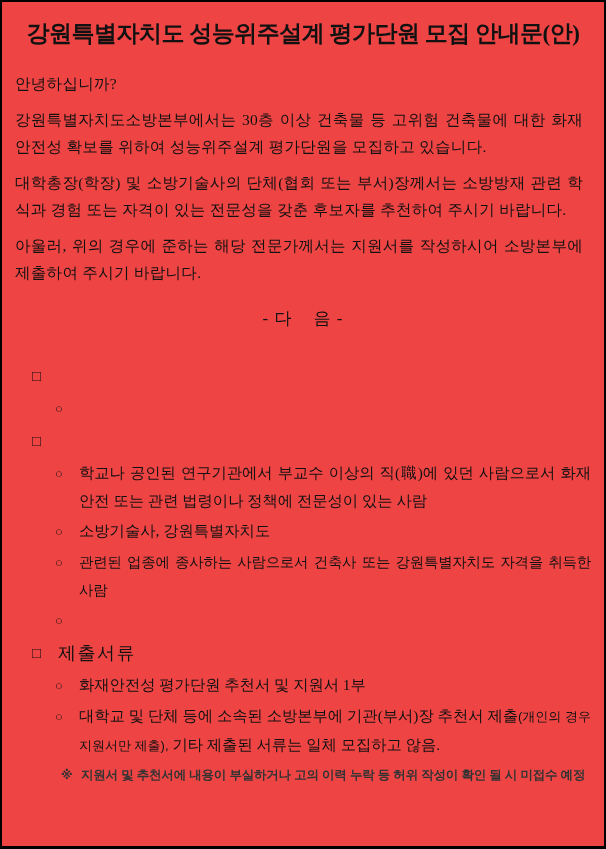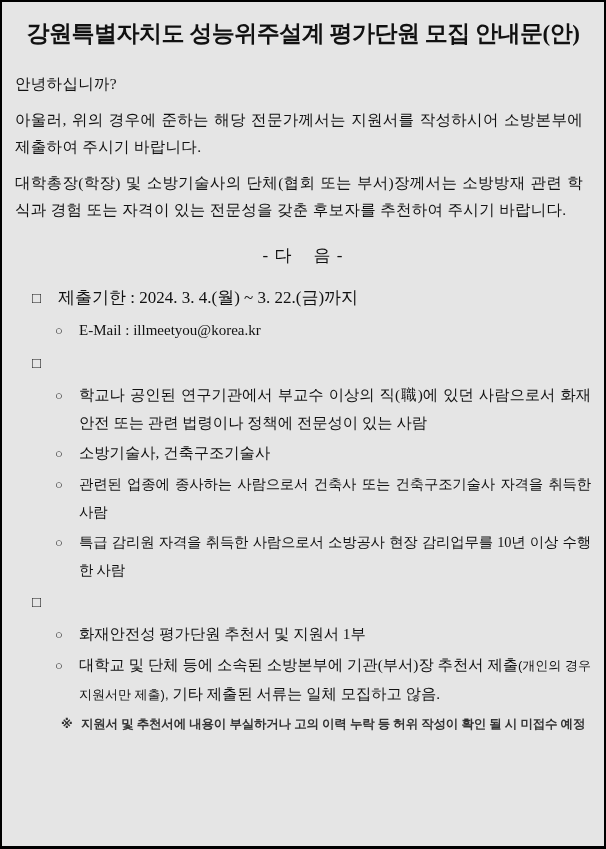--- a/index.html
+++ b/index.html
@@ -10,39 +10,39 @@
   }
   .sheet {
     box-sizing: border-box;
     width: 606px; height: 849px;
     border: 2px solid #000;
     border-bottom: 3px solid #000;
     padding: 10px 13px 5px 13px;
     display: flex; flex-direction: column;
     font-family: "Liberation Serif", "DejaVu Serif", serif;
     color: #111;
-    background: #e5e5e5;
+    background: #ef4444;
   }
   .title {
     margin: 6px 0 16px 0;
     text-align: center;
     font-size: 23px; line-height: 32px;
     font-weight: bold;
     letter-spacing: -0.5px;
   }
   .intro p {
     margin: 4px 8px 9px 0;
     font-size: 15.5px; line-height: 27px;
     text-align: justify;
     letter-spacing: 0.3px;
   }
   .separator {
     text-align: center;
     font-size: 17px;
-    margin: 12px 0 14px 0;
+    margin: 12px 0 29px 0;
     white-space: pre;
     letter-spacing: 1px;
   }
   .row { display: flex; align-items: flex-start; }
   .marker { flex: 0 0 auto; display: inline-block; }
   .sq { width: 26px; font-size: 15px; }
   .ci { width: 24px; font-size: 13px; padding-top: 1px; }
   .nt { width: 20px; font-size: 12px; }
   .sec { padding-left: 17px; font-size: 17px; line-height: 30px; margin: 2px 0; }
   .sec .spaced { letter-spacing: 1.5px; }
@@ -67,59 +67,58 @@
 </style>
 </head>
 <body>
 
 <div class="sheet">
 
   <h1 class="title">강원특별자치도 성능위주설계 평가단원 모집 안내문(안)</h1>
 
   <div class="intro">
     <p>안녕하십니까?</p>
+    <p>강원특별자치도소방본부에서는 30층 이상 건축물 등 고위험 건축물에 대한 화재안전성 확보를 위하여 성능위주설계 평가단원을 모집하고 있습니다.</p>
+    <p>대학총장(학장) 및 소방기술사의 단체(협회 또는 부서)장께서는 소방방재 관련 학식과 경험 또는 자격이 있는 전문성을 갖춘 후보자를 추천하여 주시기 바랍니다.</p>
     <p>아울러, 위의 경우에 준하는 해당 전문가께서는 지원서를 작성하시어 소방본부에 제출하여 주시기 바랍니다.</p>
-    <p>대학총장(학장) 및 소방기술사의 단체(협회 또는 부서)장께서는 소방방재 관련 학식과 경험 또는 자격이 있는 전문성을 갖춘 후보자를 추천하여 주시기 바랍니다.</p>
   </div>
 
   <div class="separator">- 다    음 -</div>
 
   <div class="row sec">
     <span class="marker sq">□</span>
-    <span class="txt"><span>제출기한</span><span class="pre"> : </span><span>2024. 3. 4.(월) ~ 3. 22.(금)까지</span></span>
   </div>
 
   <div class="row sub email">
     <span class="marker ci">○</span>
-    <span class="txt"><span>E-Mail</span><span class="pre"> : </span><span>illmeetyou@korea.kr</span></span>
   </div>
 
   <div class="row sec">
     <span class="marker sq">□</span>
   </div>
 
   <div class="row sub">
     <span class="marker ci">○</span>
     <span class="txt">학교나 공인된 연구기관에서 부교수 이상의 직(職)에 있던 사람으로서 화재안전 또는 관련 법령이나 정책에 전문성이 있는 사람</span>
   </div>
   <div class="row sub">
     <span class="marker ci">○</span>
-    <span class="txt">소방기술사, 건축구조기술사</span>
+    <span class="txt">소방기술사, 강원특별자치도</span>
   </div>
   <div class="row sub tight">
     <span class="marker ci">○</span>
-    <span class="txt">관련된 업종에 종사하는 사람으로서 건축사 또는 건축구조기술사 자격을 취득한 사람</span>
+    <span class="txt">관련된 업종에 종사하는 사람으로서 건축사 또는 강원특별자치도 자격을 취득한 사람</span>
   </div>
   <div class="row sub tight">
     <span class="marker ci">○</span>
-    <span class="txt">특급 감리원 자격을 취득한 사람으로서 소방공사 현장 감리업무를 10년 이상 수행한 사람</span>
   </div>
 
   <div class="row sec sec-big">
     <span class="marker sq">□</span>
+    <span class="txt spaced">제출서류</span>
   </div>
 
   <div class="row sub">
     <span class="marker ci">○</span>
     <span class="txt">화재안전성 평가단원 추천서 및 지원서 1부</span>
   </div>
   <div class="row sub">
     <span class="marker ci">○</span>
     <span class="txt"><span>대학교 및 단체 등에 소속된 소방본부에 기관(부서)장 추천서 제출</span><span class="small-gothic">(개인의 경우 지원서만 제출),</span><span> 기타 제출된 서류는 일체 모집하고 않음.</span></span>
   </div>

